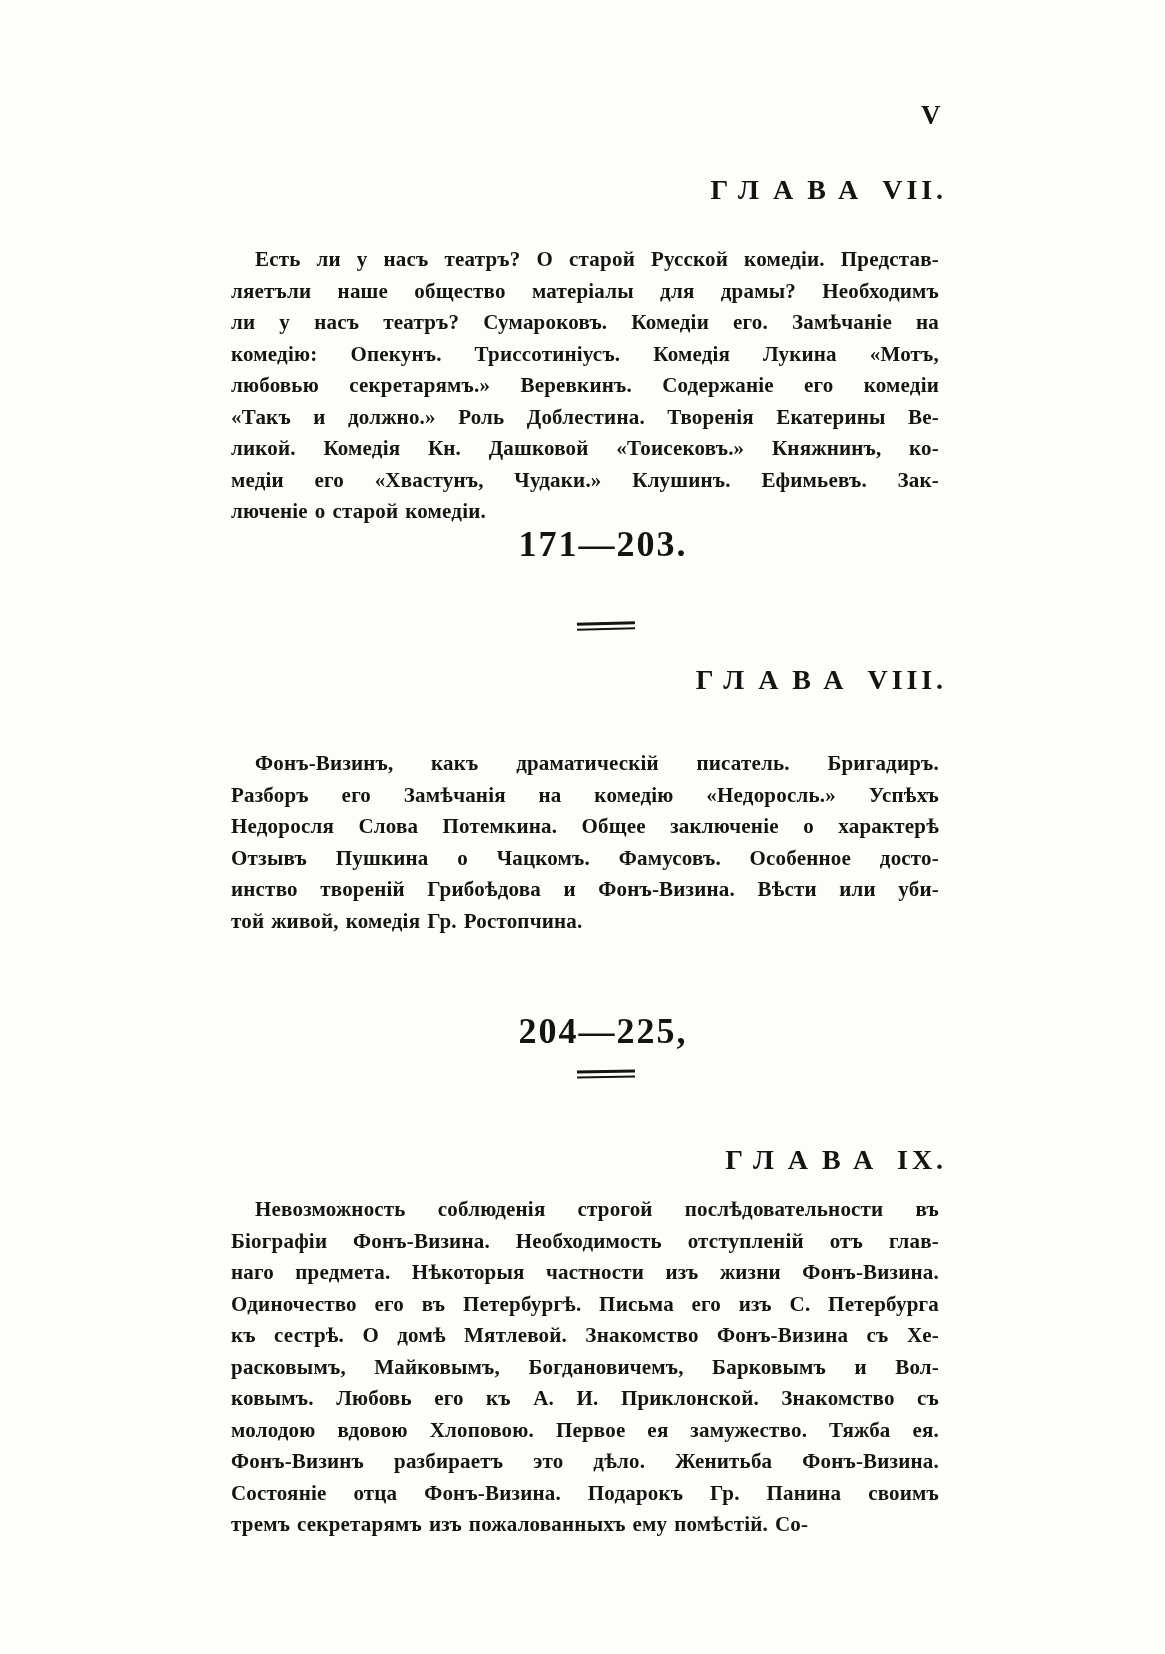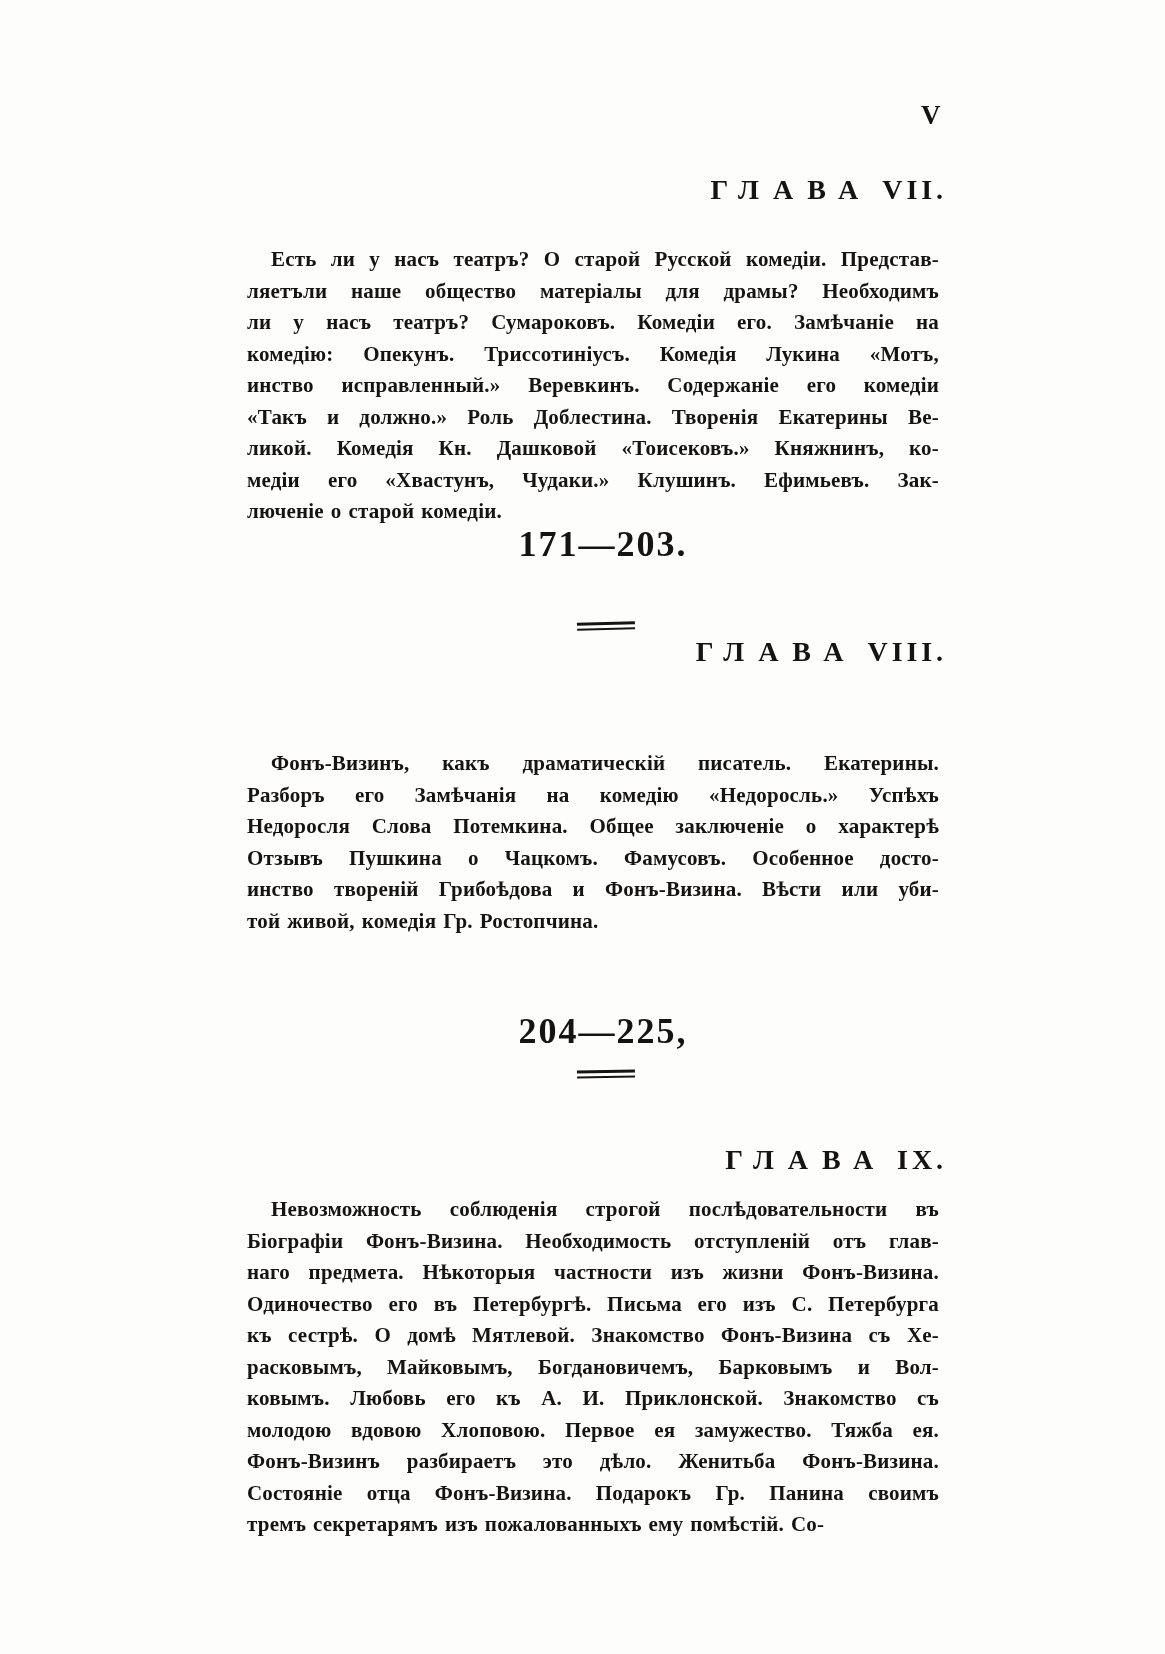--- a/index.html
+++ b/index.html
@@ -30,37 +30,36 @@
   .chapter-heading {
     text-align: right;
     transform: translateX(8px);
     font-size: 28px;
     font-weight: bold;
     white-space: nowrap;
   }
   .chapter-heading .hl { letter-spacing: 0.5em; }
   .chapter-heading .hn { letter-spacing: 0.14em; margin-left: 10px; }
   .h7 { top: 174px; }
-  .h8 { top: 636px; }
+  .h8 { top: 664px; }
   .h9 { top: 1144px; }
   .summary {
     font-size: 21px;
     letter-spacing: 0.2px;
     word-spacing: 1.5px;
   }
   .p1 { top: 244px; }
   .p2 { top: 748px; }
   .p3 { top: 1194px; }
   .tl {
     line-height: 31.5px;
     height: 31.5px;
     text-align: justify;
     text-align-last: justify;
     white-space: normal;
-    margin-left: 16px;
   }
   .tl.lastline { text-align-last: left; }
   .tl.firstline { text-indent: 24px; }
   .it { }
   .pages-range {
     text-align: center;
     transform: translateX(18px);
     font-size: 36px;
     letter-spacing: 2px;
   }
@@ -85,34 +84,34 @@
   <div class="page-number">V</div>
 
   <h2 class="textcol chapter-heading h7">
     <span class="hl">ГЛАВА</span><span class="hn">VII.</span>
   </h2>
   <div class="textcol summary p1">
       <div class="tl firstline"><span>Есть ли у насъ театръ? О старой Русской комедіи. Представ-</span></div>
       <div class="tl"><span>ляетъли наше общество матеріалы для драмы? Необходимъ</span></div>
       <div class="tl"><span>ли у насъ театръ? Сумароковъ. Комедіи его. Замѣчаніе на</span></div>
       <div class="tl"><span>комедію: </span><span class="it">Опекунъ.</span><span> Триссотиніусъ. Комедія Лукина «</span><span class="it">Мотъ,</span></div>
-      <div class="tl"><span class="it">инство исправленный.»</span><span> Веревкинъ. Содержаніе его комедіи</span></div>
+      <div class="tl"><span class="it">любовью секретарямъ.»</span><span> Веревкинъ. Содержаніе его комедіи</span></div>
       <div class="tl"><span>«</span><span class="it">Такъ и должно.»</span><span> Роль Доблестина. Творенія Екатерины Ве-</span></div>
       <div class="tl"><span>ликой. Комедія Кн. Дашковой «</span><span class="it">Тоисековъ.»</span><span> Княжнинъ, ко-</span></div>
       <div class="tl"><span>медіи его «</span><span class="it">Хвастунъ, Чудаки.»</span><span> Клушинъ. Ефимьевъ. Зак-</span></div>
       <div class="tl lastline"><span>люченіе о старой комедіи.</span></div>
     </div>
   <div class="textcol pages-range pg1">171—203.</div>
   <div class="divider d1"></div>
 
   <h2 class="textcol chapter-heading h8">
     <span class="hl">ГЛАВА</span><span class="hn">VIII.</span>
   </h2>
   <div class="textcol summary p2">
-      <div class="tl firstline"><span>Фонъ-Визинъ, какъ драматическій писатель. </span><span class="it">Екатерины.</span></div>
+      <div class="tl firstline"><span>Фонъ-Визинъ, какъ драматическій писатель. </span><span class="it">Бригадиръ.</span></div>
       <div class="tl"><span>Разборъ его Замѣчанія на комедію «</span><span class="it">Недоросль.»</span><span> Успѣхъ</span></div>
       <div class="tl"><span>Недоросля Слова Потемкина. Общее заключеніе о характерѣ</span></div>
       <div class="tl"><span>Отзывъ Пушкина о Чацкомъ. Фамусовъ. Особенное досто-</span></div>
       <div class="tl"><span>инство твореній Грибоѣдова и Фонъ-Визина. </span><span class="it">Вѣсти или уби-</span></div>
       <div class="tl lastline"><span class="it">той живой,</span><span> комедія Гр. Ростопчина.</span></div>
     </div>
   <div class="textcol pages-range pg2">204—225,</div>
   <div class="divider d2"></div>
 
   <h2 class="textcol chapter-heading h9">

